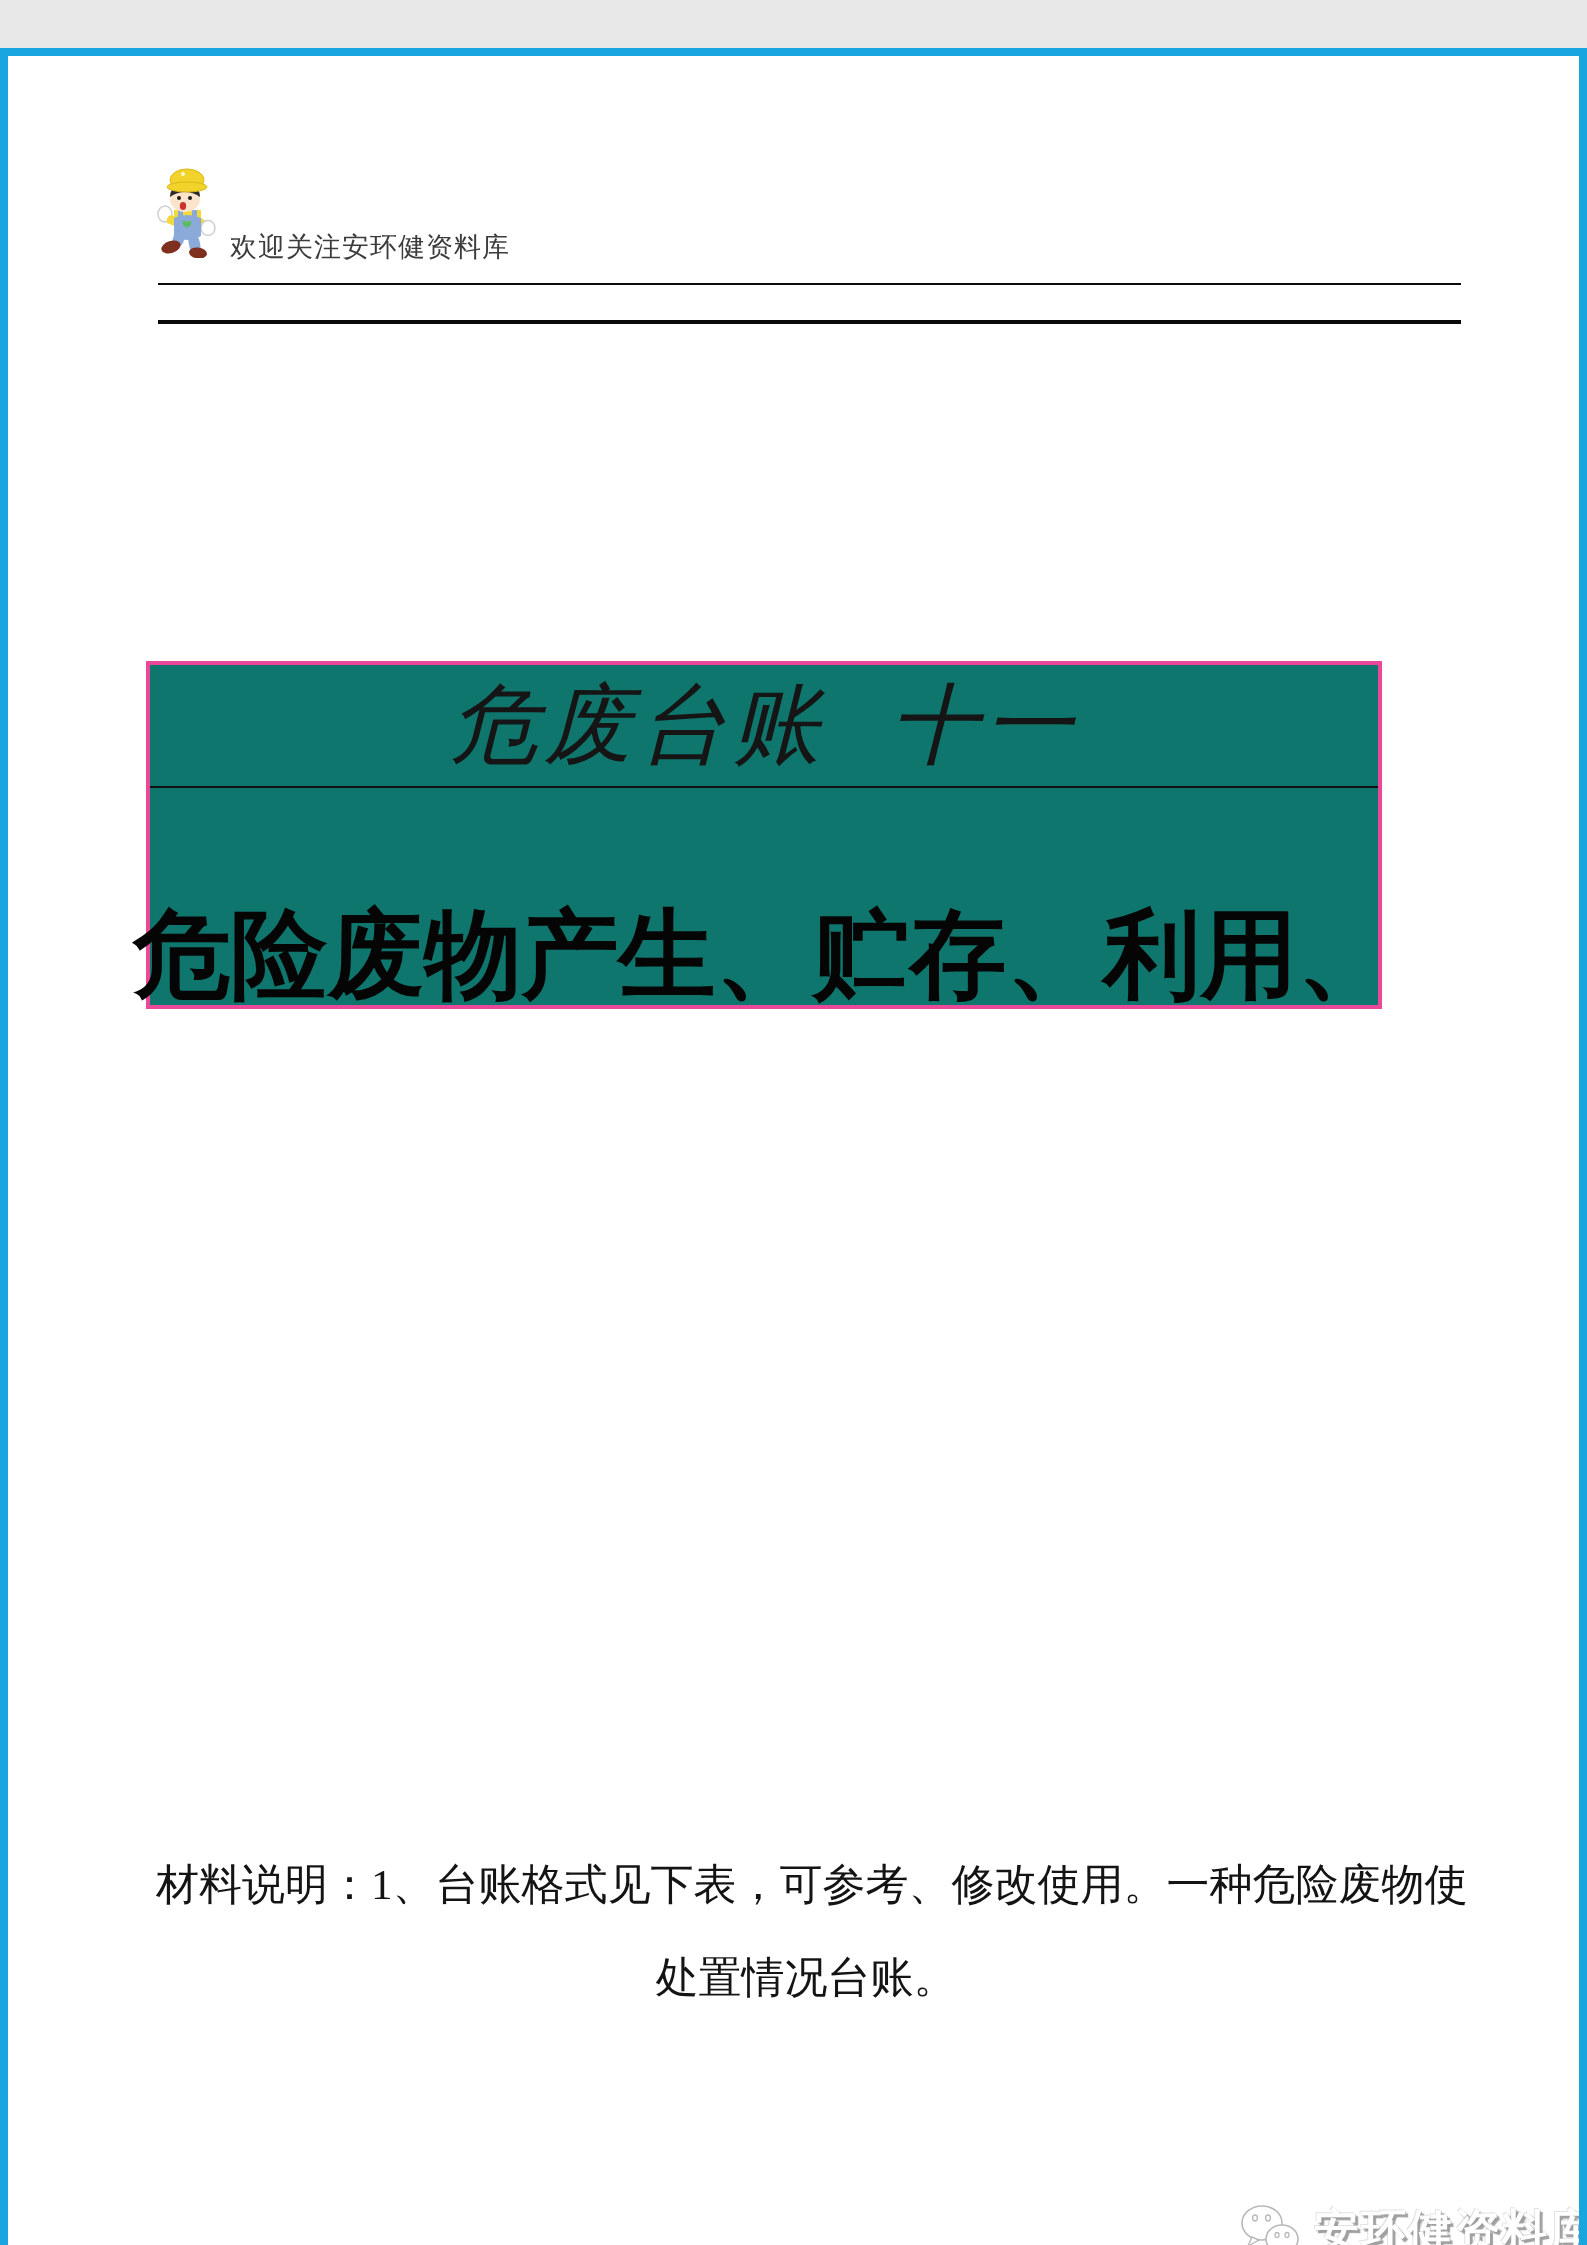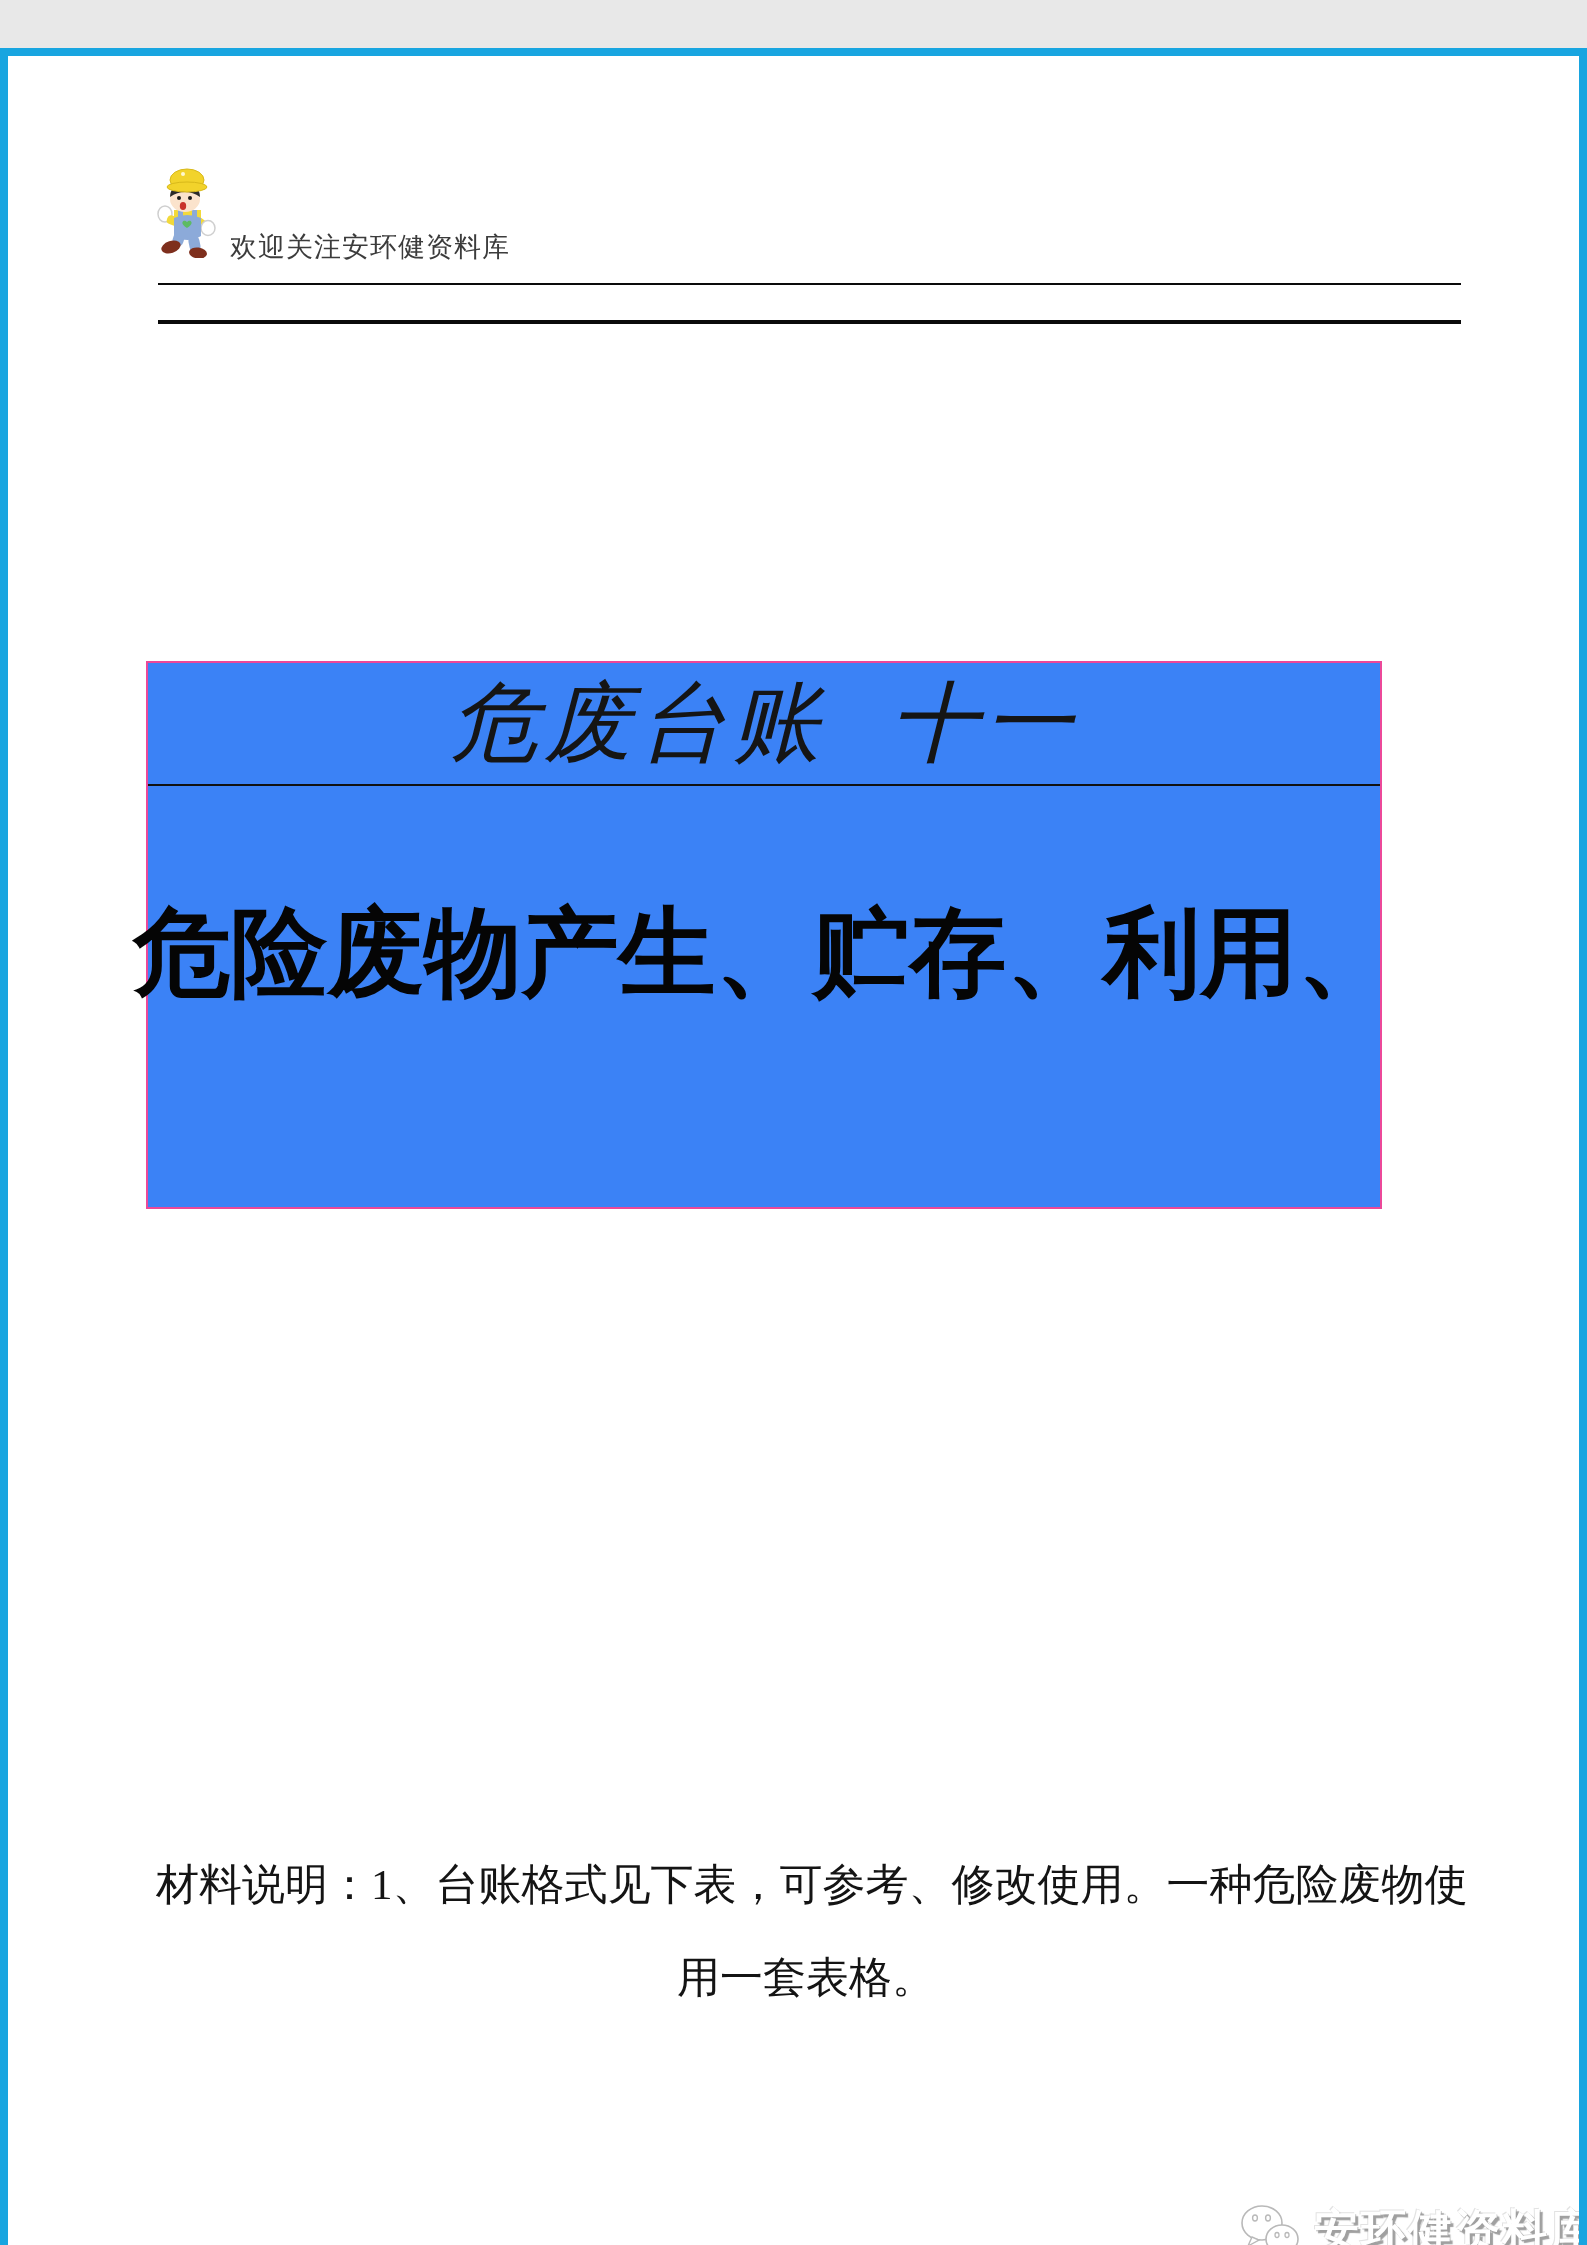--- a/index.html
+++ b/index.html
@@ -24,24 +24,24 @@
     color: #3c3c3c;
     font-family: "Liberation Sans", sans-serif;
     letter-spacing: 1px;
     white-space: nowrap;
   }
   .rule-thin  { left: 150px; top: 227px; width: 1303px; height: 2px; background: #0a0a0a; }
   .rule-thick { left: 150px; top: 264px; width: 1303px; height: 4px; background: #0a0a0a; }
 
   
   .title-box {
-    left: 138px; top: 605px; width: 1236px; height: 548px;
-    border: 2px solid #ec4899;
+    left: 138px; top: 605px; width: 1236px; height: 348px;
+    border: 4px solid #ec4899;
     box-sizing: border-box;
-    background: #3b82f6;
+    background: #0f766e;
   }
   .title-box-top {
     height: 121px;
     border-bottom: 2px solid #111;
     box-sizing: content-box;
     display: flex; align-items: center; justify-content: center;
     font-family: "Liberation Serif", serif;
     font-style: italic;
     font-size: 88px;
     color: #151515;
@@ -135,21 +135,21 @@
 
   <div class="abs title-box">
     <div class="title-box-top">危废台账 十一</div>
     <div class="title-box-main">
       <div>危险废物产生、贮存、利用、</div>
     </div>
   </div>
 
   <div class="abs notes">
     <div>材料说明：1、台账格式见下表，可参考、修改使用。一种危险废物使</div>
-    <div>用一套表格。</div>
+    <div>处置情况台账。</div>
   </div>
 
   <div class="abs brand">
     <svg class="brand-logo" viewBox="0 0 68 60" xmlns="http://www.w3.org/2000/svg">
 
       <ellipse cx="26" cy="22" rx="20" ry="17" fill="#ffffff" stroke="#b9b9b9" stroke-width="1.6"></ellipse>
       <path d="M16 36 l-4 9 l11 -6 Z" fill="#ffffff" stroke="#b9b9b9" stroke-width="1.4"></path>
       <ellipse cx="19" cy="17" rx="2.4" ry="3" fill="none" stroke="#b9b9b9" stroke-width="1.4"></ellipse>
       <ellipse cx="32" cy="17" rx="2.4" ry="3" fill="none" stroke="#b9b9b9" stroke-width="1.4"></ellipse>
 

